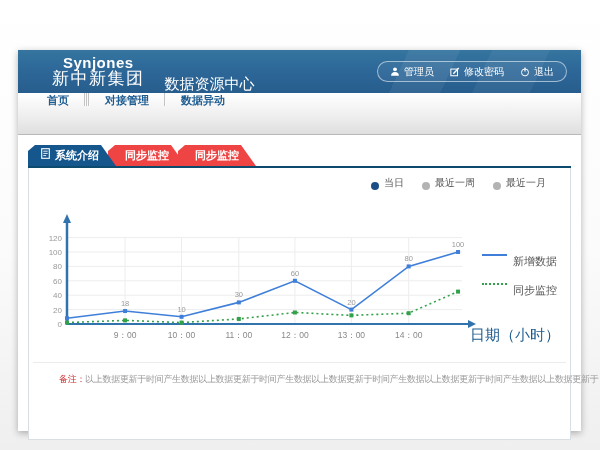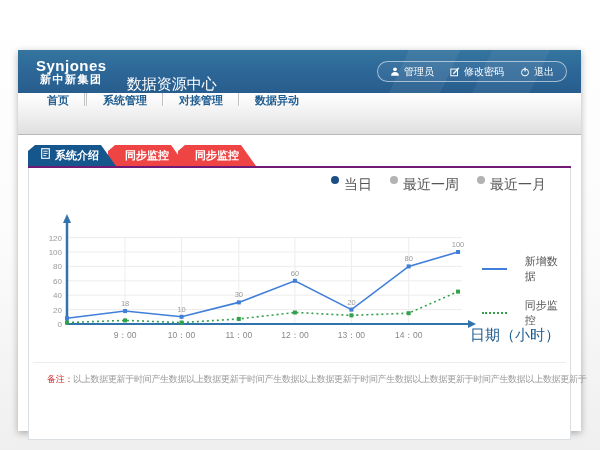--- a/index.html
+++ b/index.html
@@ -15,70 +15,70 @@
   }
   
   .app-header {
     height:43px; position:relative; display:flex; align-items:center;
     background:linear-gradient(180deg,#35759f 0%,#2d6899 45%,#275d8d 100%);
   }
   .app-header::after {
     content:''; position:absolute; right:0; top:0; bottom:0; width:300px; pointer-events:none;
     background:linear-gradient(115deg,transparent 40%,rgba(255,255,255,.06) 40%,rgba(255,255,255,.06) 56%,transparent 56%,transparent 66%,rgba(255,255,255,.05) 66%,rgba(255,255,255,.05) 84%,transparent 84%);
   }
-  .logo { margin-left:18px; text-align:center; color:#fff; line-height:1.05; }
+  .logo { margin-left:34px; text-align:center; color:#fff; line-height:1.05; }
   .logo-en { font-size:15px; font-weight:800; letter-spacing:.5px; }
-  .logo-cn { font-size:11px; font-weight:bold; letter-spacing:1.5px; }
+  .logo-cn { font-size:17px; font-weight:normal; letter-spacing:1.5px; }
   .app-title { color:#fff; font-size:15px; margin-left:20px; padding-top:6px;margin-top:20px; }
   .user-pill {
     position:absolute; right:14px; top:11px; height:21px; z-index:2;
     border:1px solid rgba(255,255,255,.55); border-radius:11px;
     background:rgba(255,255,255,.05);
     display:flex; align-items:center; padding:0 12px; gap:16px;
   }
   .user-item { display:flex; align-items:center; gap:4px; color:#fff; font-size:10px; cursor:pointer; }
   .user-item svg { display:block; }
   
   .nav {
     height:42px; display:flex; align-items:flex-start; padding-left:14px;
     background:linear-gradient(180deg,#ffffff 0%,#ededed 60%,#dfdfdf 100%);
     border-bottom:1px solid #b9b9b9;
   }
   .nav-item { padding:0 15px; font-size:11px; font-weight:bold; color:#1d5c90; cursor:pointer; }
   .nav-sep { width:0; height:13px; border-left:1px solid #c3c3c3; border-right:1px solid #fbfbfb; }
   
   .content { padding:10px 10px 0 10px; }
-  .tabbar { display:flex; position:relative; border-bottom:2px solid #701a75; height:23px; }
+  .tabbar { display:flex; position:relative; border-bottom:2px solid #0c4a6e; height:23px; }
   .tab {
     height:21px; line-height:21px; color:#fff; font-size:11px; font-weight:bold;
     display:flex; align-items:center; gap:5px; cursor:pointer;
     clip-path:polygon(0 100%,0 28%,7px 0,calc(100% - 15px) 0,100% 100%);
   }
   .tab.active { background:#15568d; width:88px; padding-left:13px; position:relative; z-index:3; }
   .tab.inactive { background:#ef4444; width:78px; justify-content:center; margin-left:-8px; }
   .tab.inactive.t2 { z-index:2; }
   .tab.inactive.t3 { z-index:1; }
   .panel { border:1px solid #d9dee3; border-top:none; height:272px; position:relative; background:#fff; }
   
   .filters { position:absolute; top:8px; right:24px; display:flex; gap:18px; }
-  .filter { display:flex; align-items:flex-start; gap:5px; font-size:14px; color:#555; cursor:pointer; }
+  .filter { display:flex; align-items:flex-end; gap:5px; font-size:10px; color:#555; cursor:pointer; }
   .dot { width:8px; height:8px; border-radius:50%; background:#b3b3b3; }
   .filter.selected .dot { background:#1d4f87; }
   
   .ylabel { position:absolute; top:26px; left:30px; color:#1b5a8e; font-size:11px; font-weight:bold; }
   .chart-svg { position:absolute; left:8px; top:44px; }
   .xlabel { position:absolute; left:441px; top:158px; color:#1b5a8e; font-size:15px; font-weight:normal; pointer-events:none; }
   .legend { position:absolute; right:2px; top:86px; width:86px; }
-  .legend-item { display:flex; align-items:center; gap:18px; margin-bottom:14px; cursor:pointer; }
+  .legend-item { display:flex; gap:6px; margin-bottom:14px; cursor:pointer; }
   .legend-text { font-size:11px; color:#555; }
   .swatch-line { width:25px; height:0; border-top:2px solid #3f7fd9; }
   .swatch-dotted { width:25px; height:0; border-top:2px dotted #33a04a; }
   
   .note-divider { position:absolute; left:4px; right:4px; top:194px; border-top:1px solid #ececec; }
-  .note { position:absolute; left:18px; top:205px; font-size:9px; white-space:nowrap; color:#999; letter-spacing:-0.3px; }
+  .note { position:absolute; left:30px; top:205px; font-size:9px; white-space:nowrap; color:#999; letter-spacing:-0.3px; }
   .note-prefix { color:#cc2a2a; }
   svg text { font-family:"Liberation Sans","DejaVu Sans",sans-serif; }
 </style>
 </head>
 <body>
 
 <div class="app">
 
   <div class="app-header">
     <div class="logo">
@@ -114,21 +114,20 @@
         </span>
         <span>退出</span>
       </div>
     </div>
   </div>
 
   <div class="nav">
     <div class="nav-item">首页</div>
     <div class="nav-sep"></div>
     <div class="nav-sep"></div>
-    <div class="nav-item">系统管理</div>
     <div class="nav-sep"></div>
     <div class="nav-item">对接管理</div>
     <div class="nav-sep"></div>
     <div class="nav-item">数据异动</div>
   </div>
 
   <div class="content">
     <div class="tabbar">
       <div class="tab active">
         <span>

